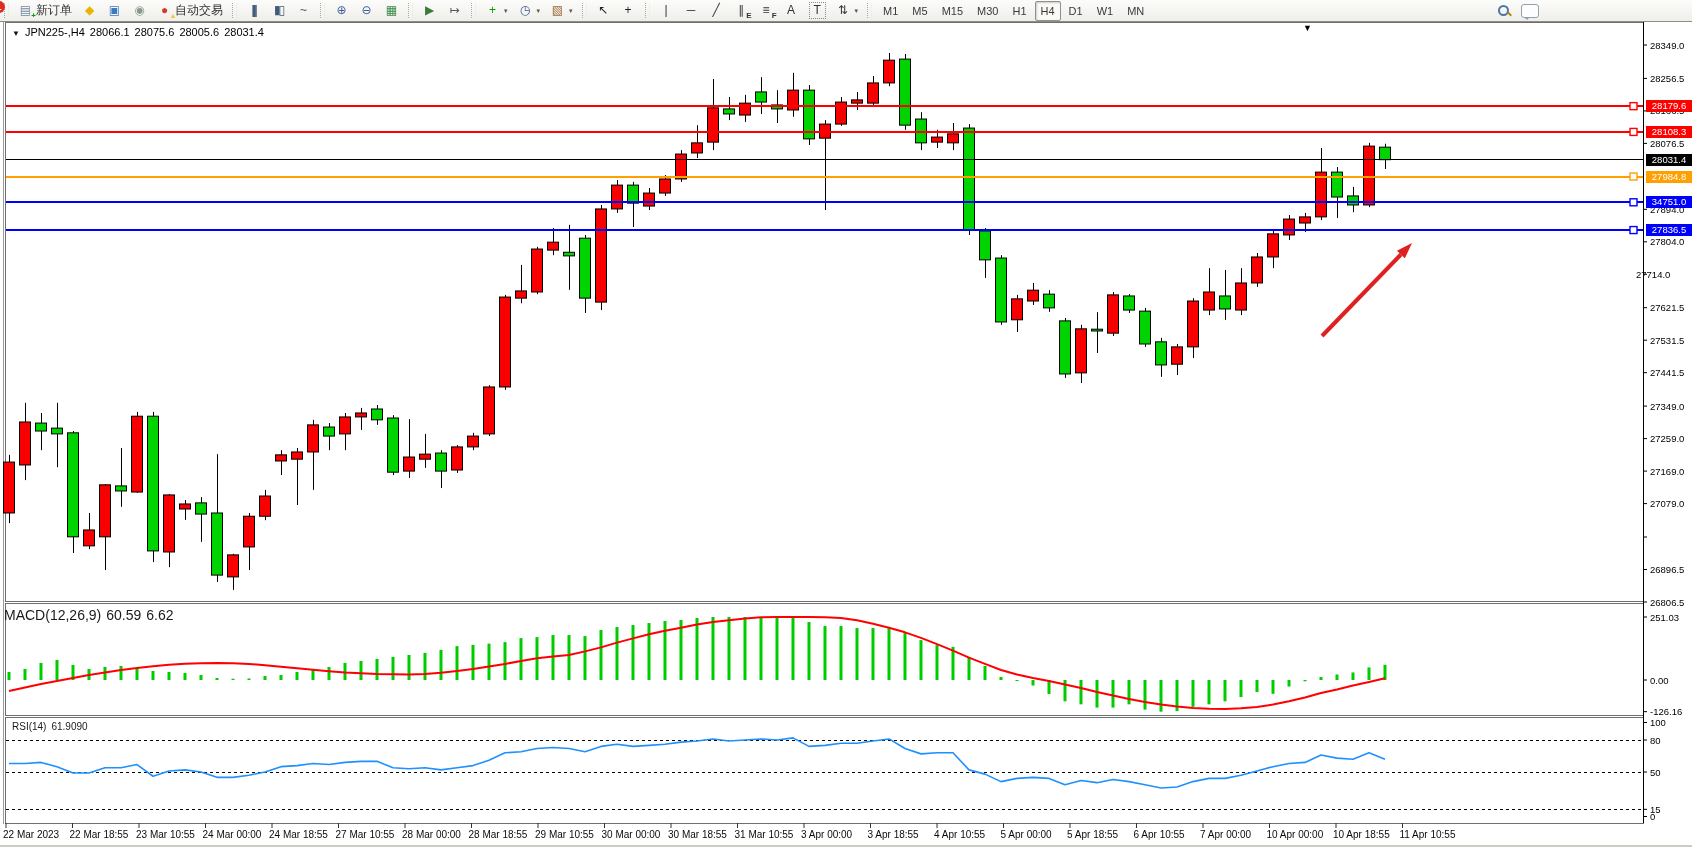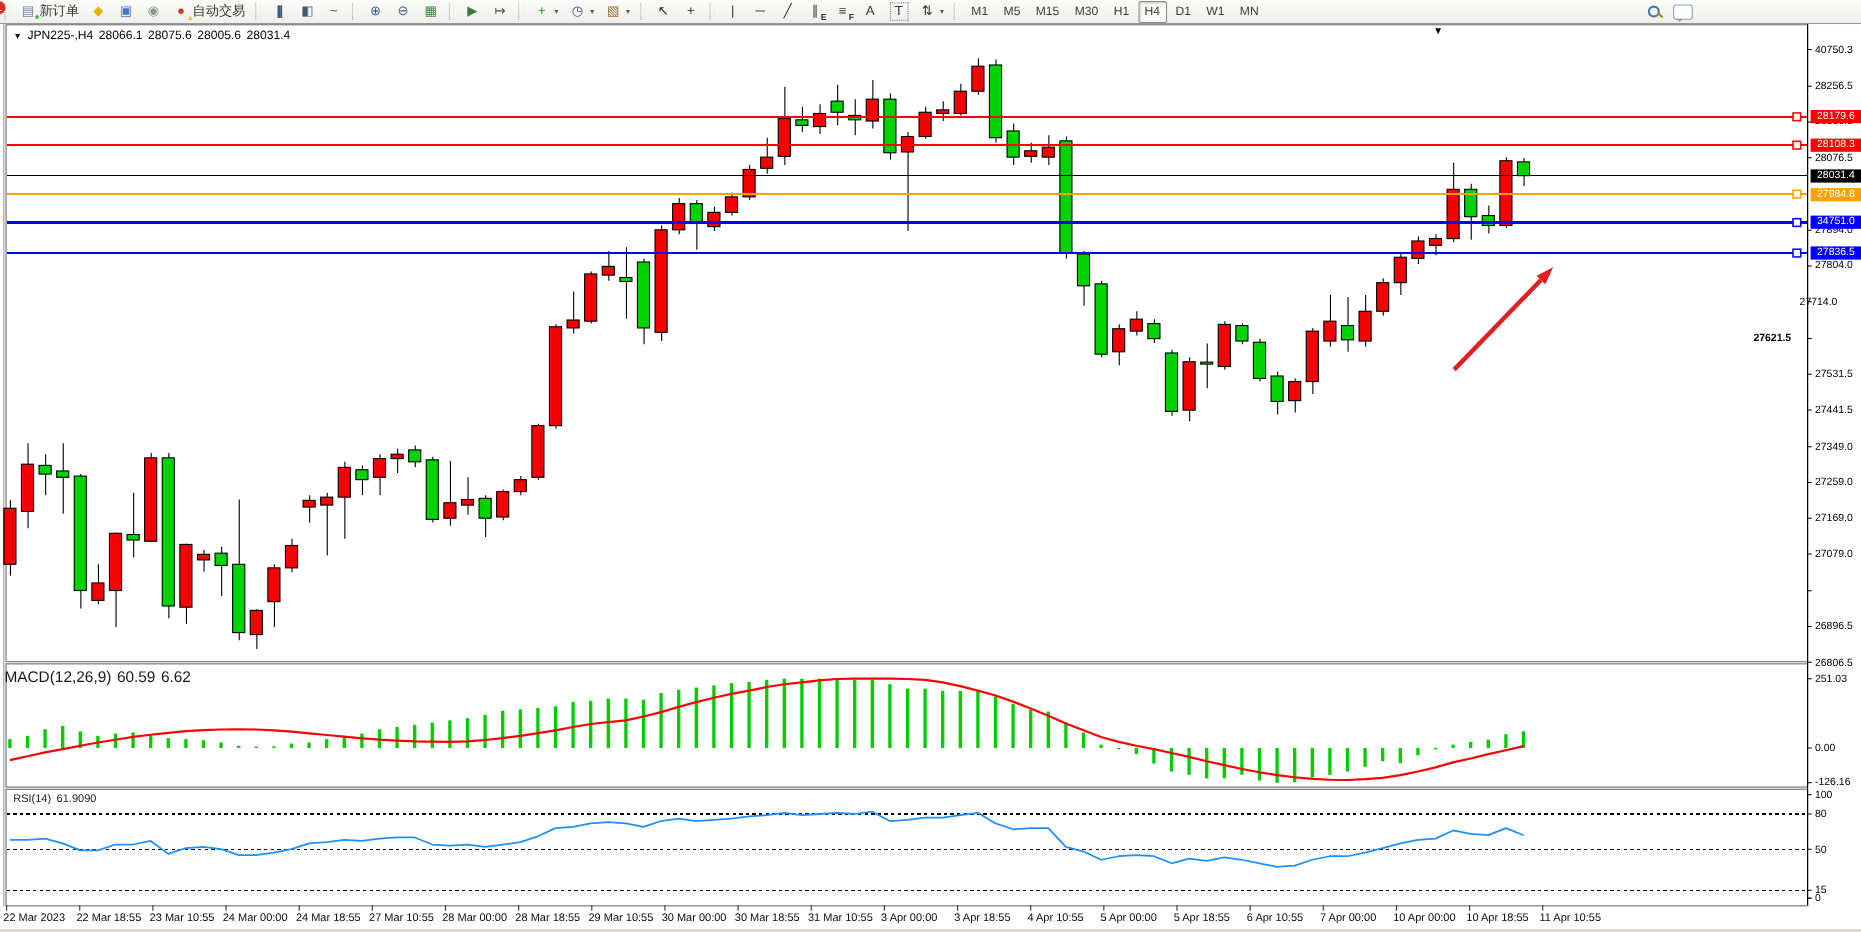--- a/index.html
+++ b/index.html
@@ -527,28 +527,28 @@
 
   <div id="macd-label">
     <span>MACD(12,26,9)</span><span>60.59</span><span>6.62</span>
   </div>
   <div id="rsi-label">
     <span>RSI(14)</span><span>61.9090</span>
   </div>
 
   <div id="corner-marker">▼</div>
   <div id="labels">
-      <div class="ytick" style="left: 1650px; top: 17.5px;">40750.3</div>
+      <div class="ytick" style="left: 1650px; top: 17.5px;">28349.0</div>
       <div class="ytick" style="left: 1650px; top: 50.9019px;">28256.5</div>
       <div class="ytick" style="left: 1650px; top: 83.4011px;">28166.5</div>
       <div class="ytick" style="left: 1650px; top: 115.9px;">28076.5</div>
       <div class="ytick" style="left: 1650px; top: 181.801px;">27894.0</div>
       <div class="ytick" style="left: 1650px; top: 214.301px;">27804.0</div>
       <div class="ytick" style="left: 1636px; top: 246.8px;">27714.0</div>
-      <div class="ytick" style="left: 1594px; top: 280.202px; font-weight: bold;">27621.5</div>
+      <div class="ytick" style="left: 1650px; top: 280.202px;">27621.5</div>
       <div class="ytick" style="left: 1650px; top: 312.701px;">27531.5</div>
       <div class="ytick" style="left: 1650px; top: 345.2px;">27441.5</div>
       <div class="ytick" style="left: 1650px; top: 378.602px;">27349.0</div>
       <div class="ytick" style="left: 1650px; top: 411.101px;">27259.0</div>
       <div class="ytick" style="left: 1650px; top: 443.6px;">27169.0</div>
       <div class="ytick" style="left: 1650px; top: 476.1px;">27079.0</div>
       <div class="ytick" style="left: 1736px; top: 509.502px;">26986.5</div>
       <div class="ytick" style="left: 1650px; top: 542.001px;">26896.5</div>
       <div class="ytick" style="left: 1650px; top: 574.5px;">26806.5</div>
       <div class="ytick" style="left: 1650px; top: 589.506px;">251.03</div>

